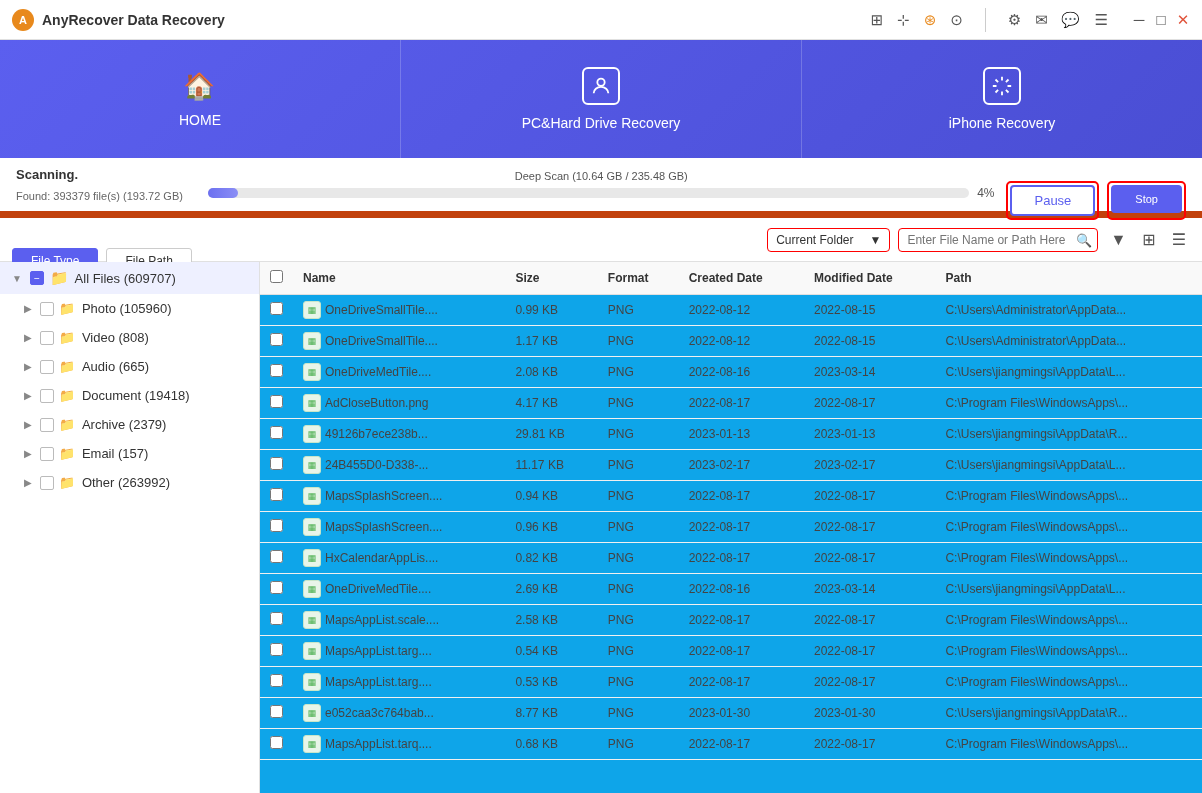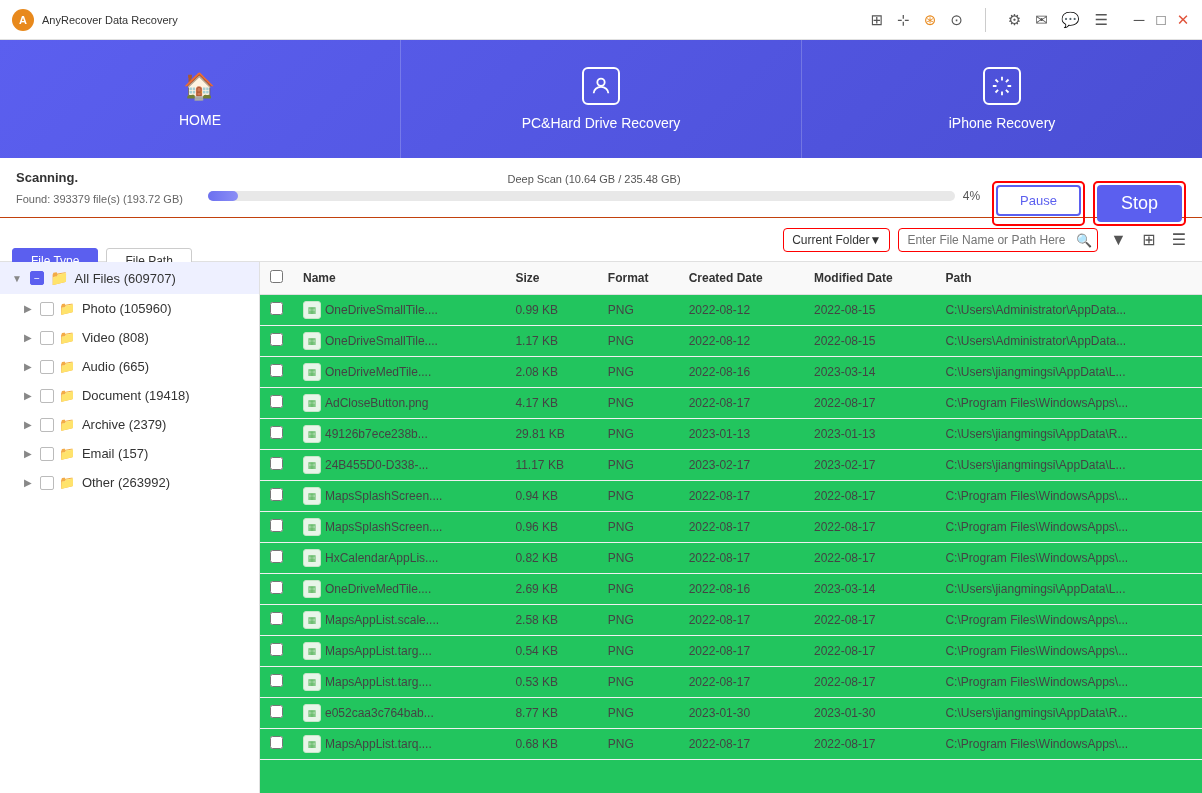--- a/index.html
+++ b/index.html
@@ -10,21 +10,21 @@
       background: #ffffff;
       height: 40px;
       display: flex;
       align-items: center;
       padding: 0 12px;
       border-bottom: 1px solid #e0e0e0;
       justify-content: space-between;
     }
     .title-bar-left { display: flex; align-items: center; gap: 8px; }
     .app-logo { width: 22px; height: 22px; background: #e8891c; border-radius: 50%; display: flex; align-items: center; justify-content: center; color: white; font-size: 11px; font-weight: bold; }
-    .app-title { font-size: 11px; color: #333; font-weight: 400; text-align: right; }
+    .app-title { font-size: 14px; color: #333; font-weight: 700; text-align: right; }
     .title-bar-right { display: flex; align-items: center; gap: 14px; color: #555; }
     .title-bar-right span { cursor: pointer; font-size: 15px; }
     .win-controls { display: flex; gap: 8px; margin-left: 10px; }
     .win-btn { width: 14px; height: 14px; display: flex; align-items: center; justify-content: center; cursor: pointer; font-size: 13px; color: #555; }
 
     
     .nav-bar {
       background: linear-gradient(135deg, #5b5fef 0%, #4a4ed4 100%);
       height: 118px;
       display: flex;
@@ -44,21 +44,21 @@
     }
     .nav-item:last-child { border-right: none; }
     .nav-icon { font-size: 26px; color: white; }
     .nav-icon-outline { width: 38px; height: 38px; border: 2px solid white; border-radius: 6px; display: flex; align-items: center; justify-content: center; font-size: 22px; }
     .nav-label { font-size: 14px; font-weight: 500; }
 
     
     .scan-bar {
       background: #ffffff;
       padding: 8px 16px;
-      border-bottom: 1px solid #c2410c;
+      border-bottom: 7px solid #c2410c;
       display: flex;
       align-items: center;
       gap: 12px;
       height: 60px;
     }
     .scan-info { min-width: 180px; }
     .scan-title { font-size: 13px; font-weight: 600; color: #333; }
     .scan-found { font-size: 11px; color: #666; margin-top: 8px; }
     .progress-section { flex: 1; display: flex; flex-direction: column; gap: 4px; }
     .progress-label { font-size: 11px; color: #555; text-align: center; }
@@ -75,21 +75,21 @@
       font-size: 13px;
       font-weight: 500;
     }
     .btn-stop {
       border: 2px solid #5b5fef;
       background: #5b5fef;
       color: white;
       padding: 6px 22px;
       border-radius: 4px;
       cursor: pointer;
-      font-size: 18px;
+      font-size: 11px;
       font-weight: 500;
     }
     .btn-stop-wrapper {
       border: 2px solid red;
       padding: 2px;
       border-radius: 5px;
     }
     .btn-pause-wrapper {
       border: 2px solid red;
       padding: 2px;
@@ -130,21 +130,21 @@
     .toolbar-right { margin-left: auto; display: flex; align-items: center; gap: 8px; }
     .folder-select {
       border: 1px solid red;
       border-radius: 4px;
       padding: 4px 8px;
       font-size: 12px;
       background: white;
       cursor: pointer;
       display: flex;
       align-items: center;
-      gap: 0;
+      gap: 16px;
       color: #333;
     }
     .search-wrap { position: relative; }
     .search-wrap input { border: 1px solid red; border-radius: 4px; padding: 4px 28px 4px 8px; font-size: 12px; width: 200px; color: #aaa; outline: none; }
     .search-icon-btn { position: absolute; right: 6px; top: 50%; transform: translateY(-50%); color: #888; cursor: pointer; }
     .icon-btn { cursor: pointer; color: #555; font-size: 16px; padding: 4px; }
 
     
     .sidebar {
       width: 260px;
@@ -166,21 +166,21 @@
     .sidebar-indent-1 { padding-left: 24px; }
     .folder-icon { color: #f0a500; font-size: 15px; }
     .folder-icon-sm { color: #f0a500; font-size: 13px; }
     .chevron { font-size: 10px; color: #888; margin-right: 2px; }
     .cb { width: 14px; height: 14px; border: 1px solid #bbb; border-radius: 2px; flex-shrink: 0; display: inline-flex; align-items: center; justify-content: center; }
     .cb.checked { background: #5b5fef; border-color: #5b5fef; color: white; font-size: 10px; }
 
     
     .main-content {
       flex: 1;
-      background: #22c55e;
+      background: #0ea5e9;
       overflow: hidden;
       display: flex;
       flex-direction: column;
     }
     .file-table { width: 100%; border-collapse: collapse; font-size: 12px; }
     .file-table th {
       background: #f9f9f9;
       border-bottom: 1px solid #e0e0e0;
       padding: 8px 10px;
       text-align: left;

